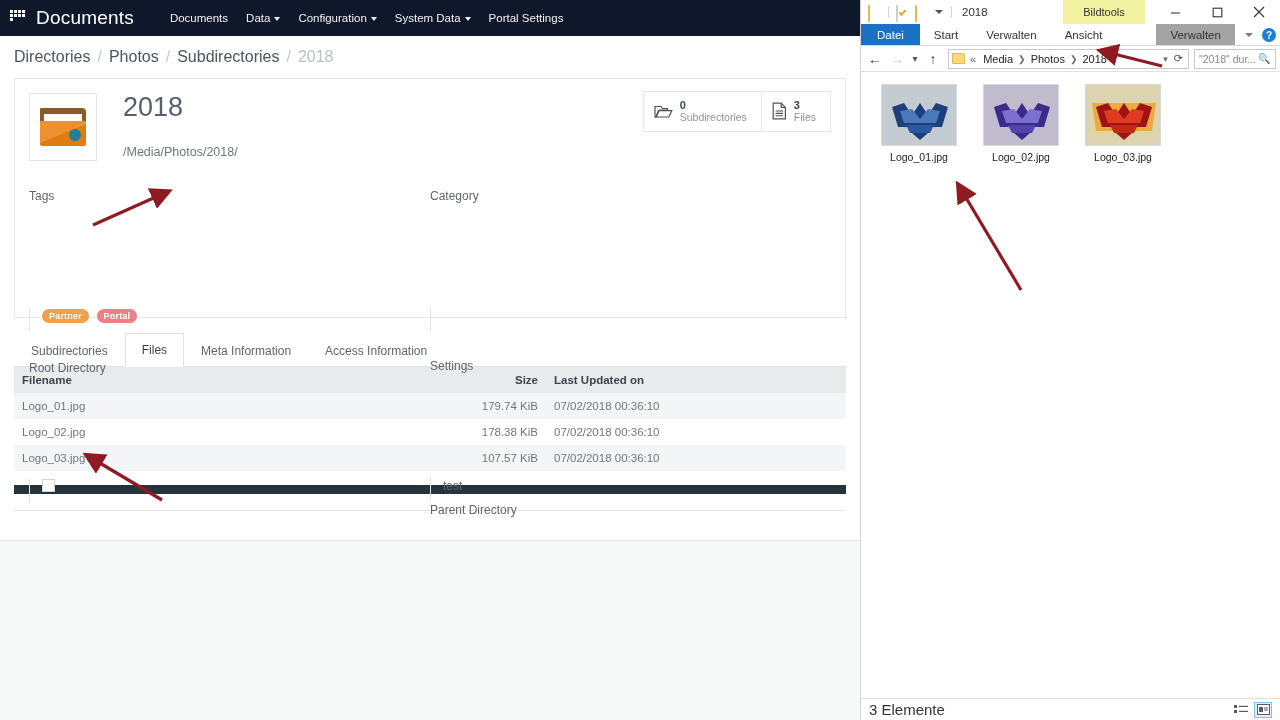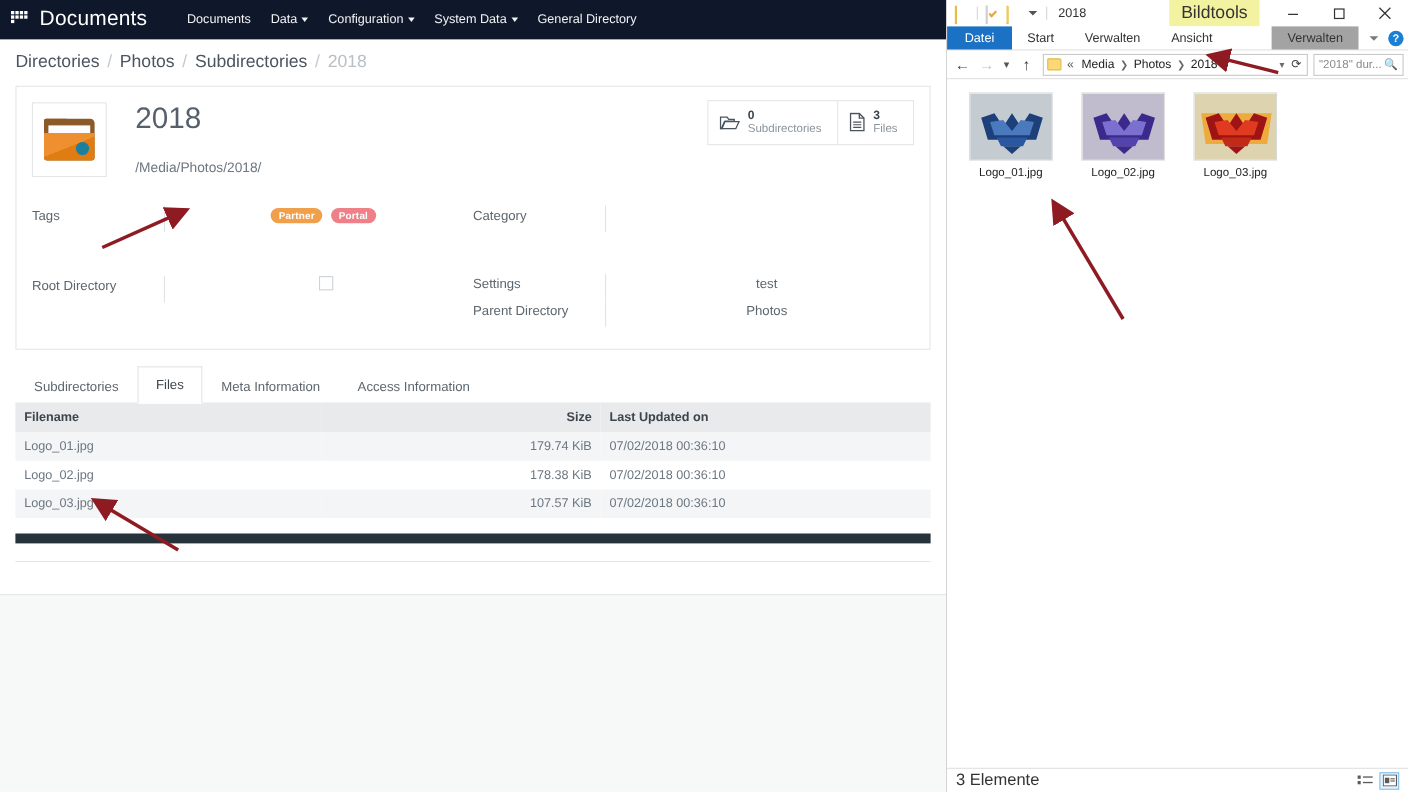--- a/index.html
+++ b/index.html
@@ -78,21 +78,21 @@
 
   .counters { position:absolute; right:14px; top:12px; display:flex; border:1px solid #e4e6e8;}
   .counter { display:flex; align-items:center; padding:7px 14px 7px 10px; }
   .counter + .counter { border-left:1px solid #e4e6e8; }
   .counter svg { margin-right:7px; }
   .counter .num { font-size:11px; font-weight:bold; color:#3b444c; line-height:1.1; }
   .counter .lbl { font-size:10.5px; color:#8b949c; line-height:1.2; }
 
   .fields { display:flex; padding:26px 14px 0 14px; }
   .fcol { width:50%; }
-  .frow { display:flex; align-items:flex-start; min-height:36px; margin-bottom:8px; }
+  .frow { display:flex; align-items:flex-start; min-height:36px; margin-bottom:8px;flex-direction:column; }
   .flabel { width:120px; flex:0 0 120px; font-size:12px; color:#5d666e; padding-top:2px;}
   .fval { flex:1; border-left:1px solid #e1e4e6; padding:0 0 0 12px; min-height:24px;text-align:center; }
   .fval.txt { font-size:12px; color:#5d666e; padding-top:2px; }
   .tag { display:inline-block; color:#fff; font-size:9px; font-weight:bold;
     border-radius:9px; padding:2px 7px; margin-right:4px; letter-spacing:.2px;}
   .chk { width:13px; height:13px; border:1px solid #cdd2d6; background:#fff; display:inline-block;}
 
   
   .tabs-wrap { margin:14px 14px 0 14px; }
   .tabs { display:flex; align-items:flex-end; border-bottom:1px solid #e0e3e5; }
@@ -132,21 +132,21 @@
   .chk-mini { width:12px; height:12px; border:1px solid #cfcfcf; background:#fff; position:relative;}
   .chk-mini:after { content:""; position:absolute; left:2px; top:4px; width:5px; height:2px;
      border-left:2px solid #e8a33d; border-bottom:2px solid #e8a33d; transform:rotate(-45deg);}
   .qat-sep { width:1px; height:12px; background:#d6d6d6; margin:0 4px; }
   .qat-caret { border-left:4px solid transparent; border-right:4px solid transparent;
      border-top:4px solid #555; margin:0 4px;}
   .ex-title-text { font-size:11.5px; color:#333; margin-left:6px; }
   .bildtools {
     position:absolute; left:202px; top:0; width:82px; height:24px; background:#f2f2a0;
     display:flex; align-items:center; justify-content:center;
-    font-size:16px; color:#333;
+    font-size:11px; color:#333;
   }
   .win-ctrls { position:absolute; right:0; top:0; display:flex; }
   .win-btn { width:42px; height:24px; display:flex; align-items:center; justify-content:center;
      cursor:pointer;}
   .win-btn svg { display:block; }
 
   .ex-ribbon {
     height:22px; display:flex; align-items:stretch; position:relative;
     border-bottom:1px solid #d9d9d9; background:#fff;
   }
@@ -209,21 +209,21 @@
           <i></i>
           <i></i>
           <i></i>
       </span>
       <span class="brand">Documents</span>
       <span class="nav-items">
         <span class="nav-item"><span>Documents</span></span>
         <span class="nav-item"><span>Data</span><i class="caret"></i></span>
         <span class="nav-item"><span>Configuration</span><i class="caret"></i></span>
         <span class="nav-item"><span>System Data</span><i class="caret"></i></span>
-        <span class="nav-item"><span>General Directory</span></span>
+        <span class="nav-item"><span>Portal Settings</span></span>
       </span>
     </div>
 
     <div class="crumb-bar">
       <div class="crumbs">
         <span class="crumb">Directories</span>
         <span class="crumb-sep">/</span>
         <span class="crumb">Photos</span>
         <span class="crumb-sep">/</span>
         <span class="crumb">Subdirectories</span>

